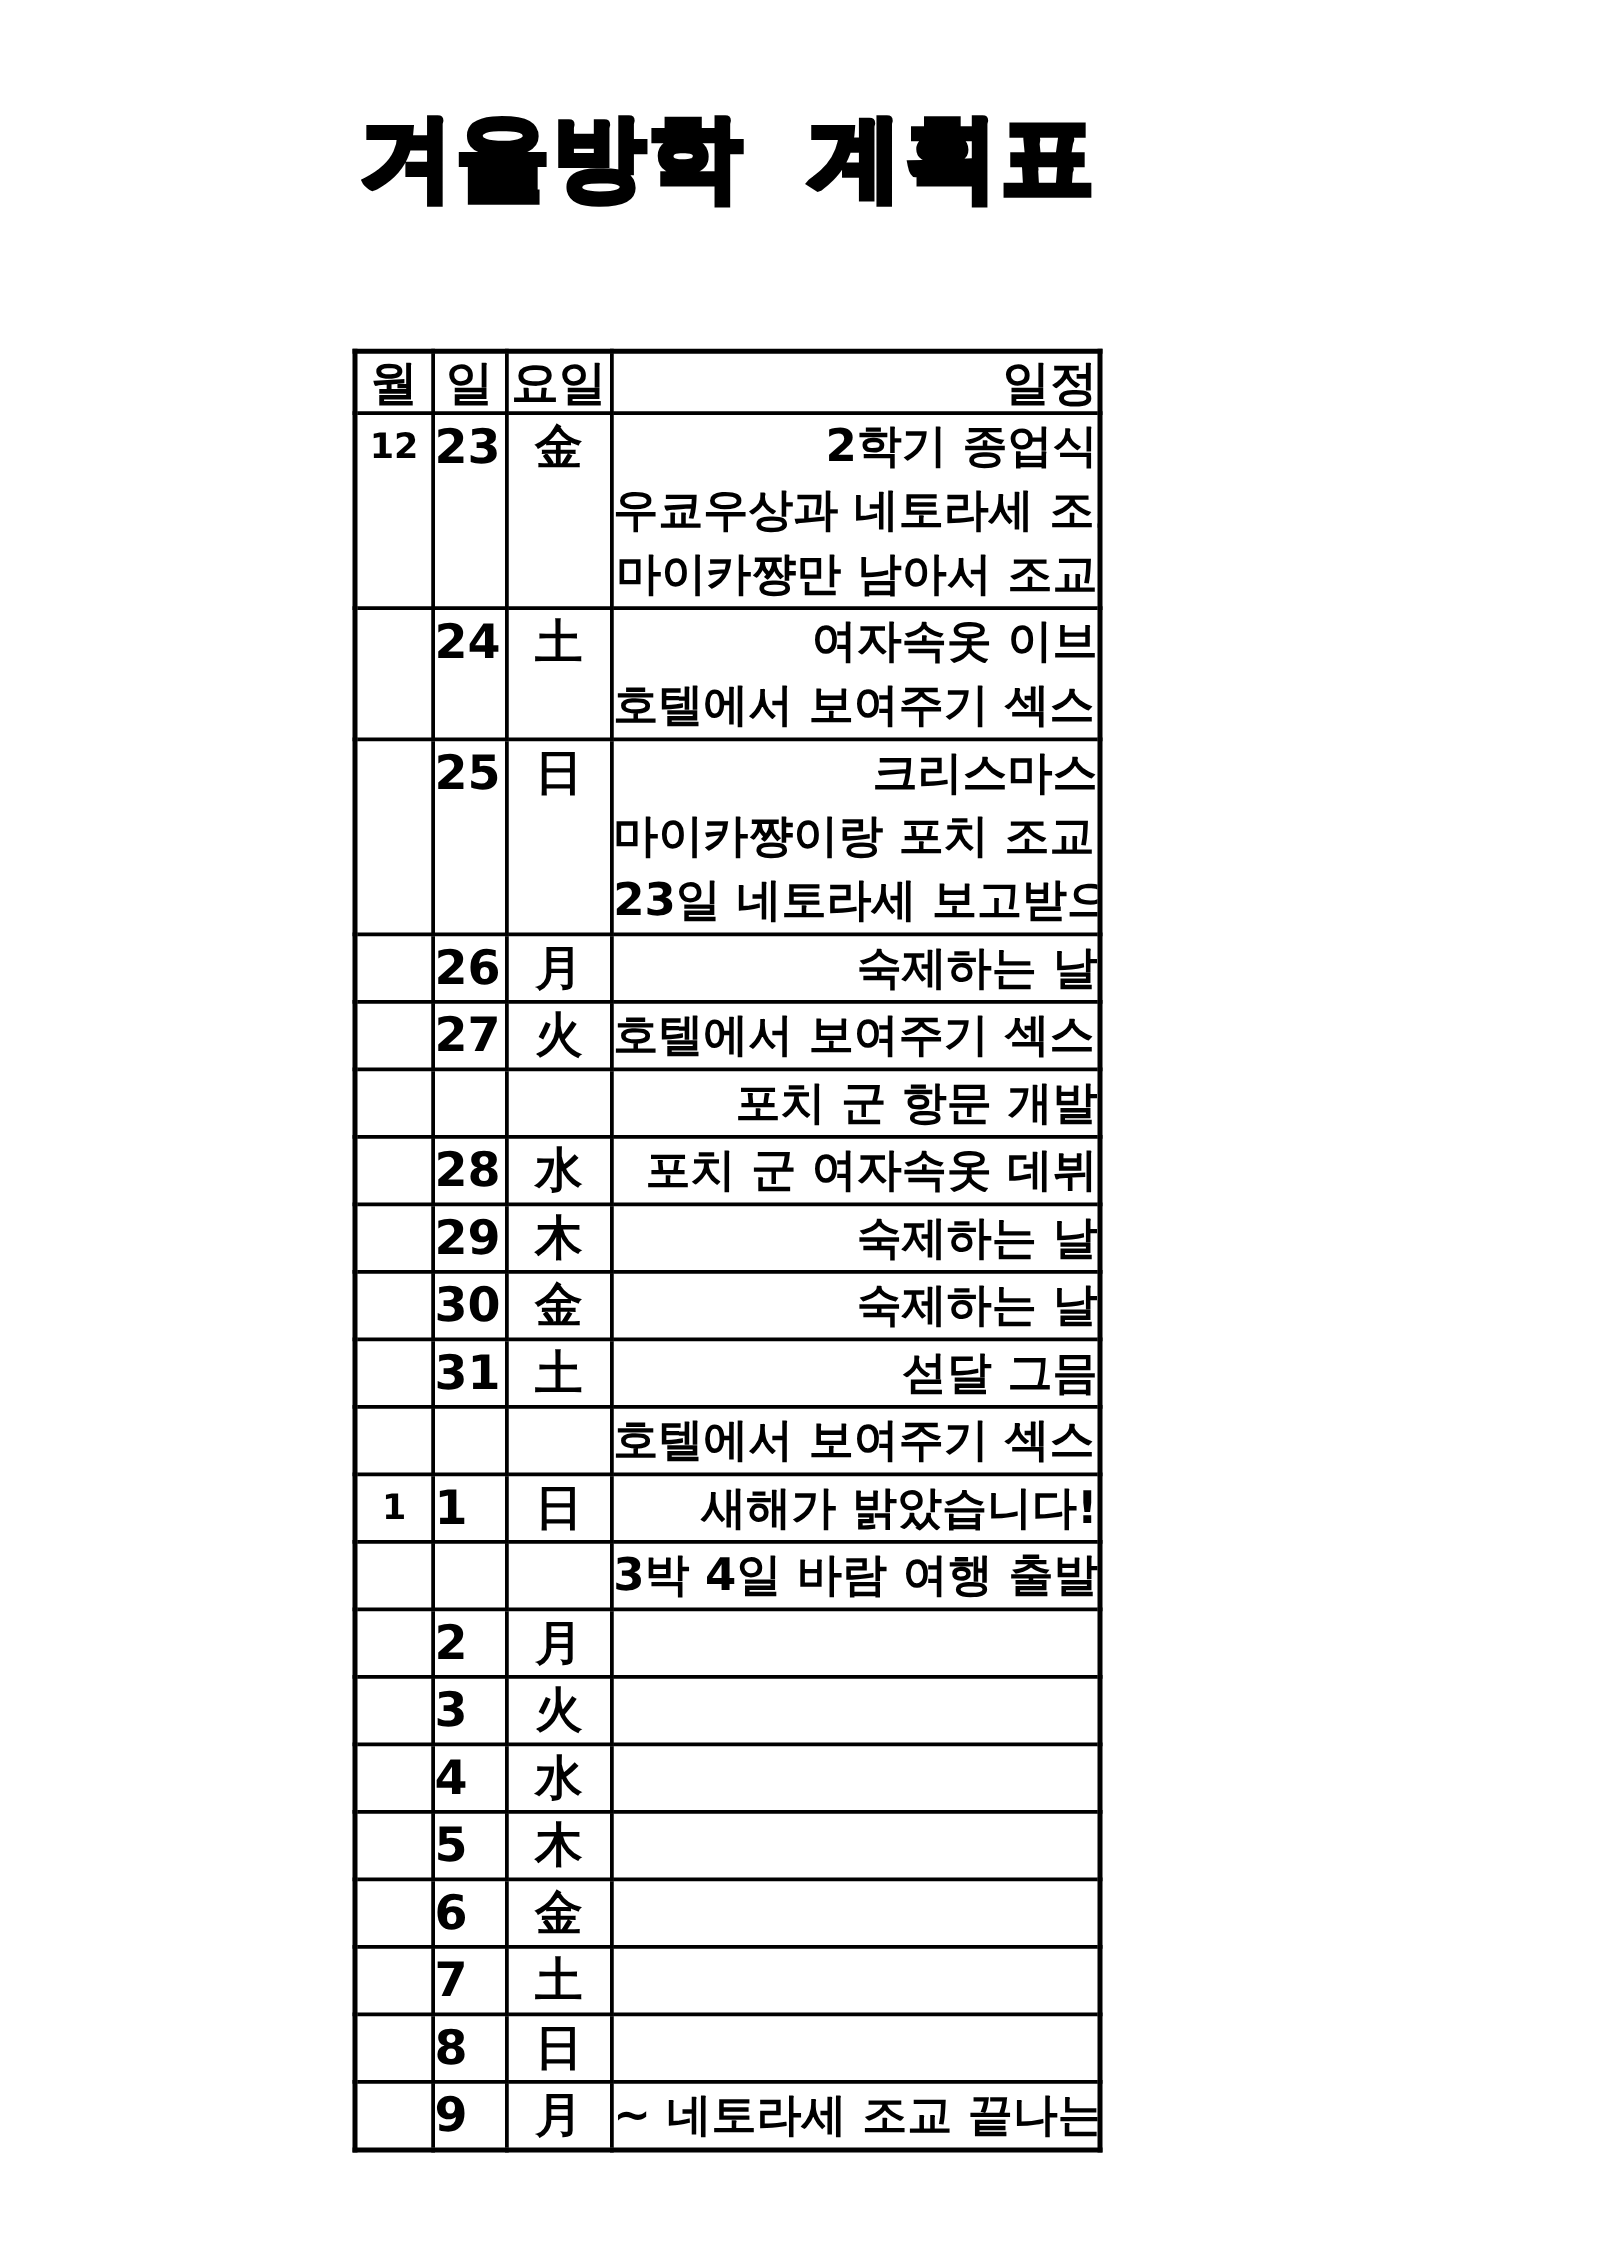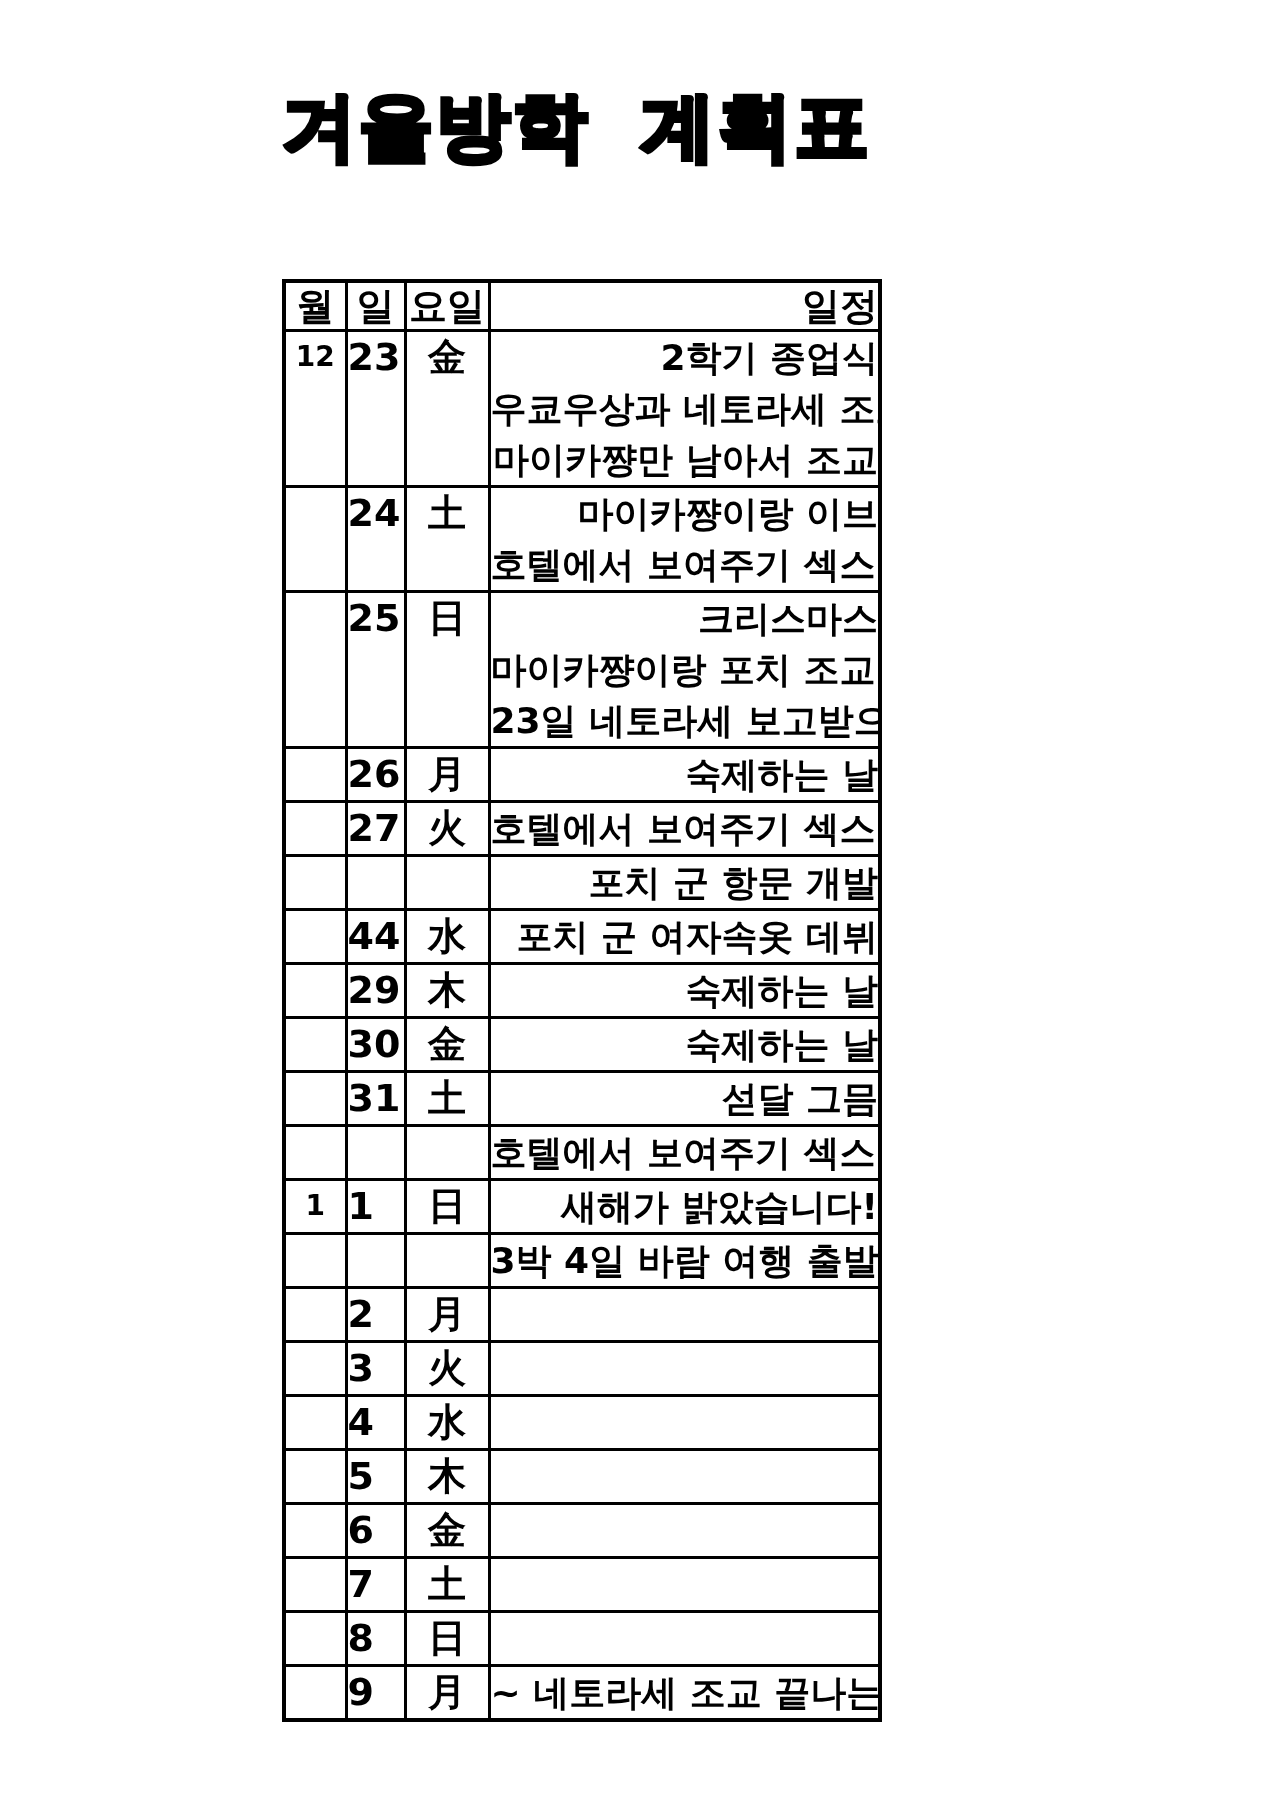--- a/index.html
+++ b/index.html
@@ -11,21 +11,21 @@
   .sheet {
     position: relative;
     width: 1280px;
     height: 1807px;
     background: #ffffff;
     overflow: hidden;
   }
   .title-wrap {
     width: 596px;
     margin: 84px 16px 0 282px;
-    text-align: left;
+    text-align: right;
   }
   .page-title {
     display: inline-block;
     font-size: 74px;
     font-weight: 800;
     color: #000000;
     -webkit-text-stroke: 5px #000000;
     paint-order: stroke fill;
     letter-spacing: 3px;
     word-spacing: 22px;
@@ -123,21 +123,21 @@
             <div class="line">2학기 종업식</div>
             <div class="line">우쿄우상과 네토라세 조교 계약</div>
             <div class="line">마이카쨩만 남아서 조교</div>
           </td>
   </tr>
         <tr>
     <td class="c-month"></td>
     <td class="c-day">24</td>
     <td class="c-weekday">土</td>
     <td class="c-schedule">
-            <div class="line">마이카쨩이랑 이브</div>
+            <div class="line">여자속옷 이브</div>
             <div class="line">호텔에서 보여주기 섹스 1</div>
           </td>
   </tr>
         <tr>
     <td class="c-month"></td>
     <td class="c-day">25</td>
     <td class="c-weekday">日</td>
     <td class="c-schedule">
             <div class="line">크리스마스</div>
             <div class="line">마이카쨩이랑 포치 조교 데이</div>
@@ -163,21 +163,21 @@
         <tr>
     <td class="c-month"></td>
     <td class="c-day"></td>
     <td class="c-weekday"></td>
     <td class="c-schedule">
             <div class="line">포치 군 항문 개발</div>
           </td>
   </tr>
         <tr>
     <td class="c-month"></td>
-    <td class="c-day">44</td>
+    <td class="c-day">28</td>
     <td class="c-weekday">水</td>
     <td class="c-schedule">
             <div class="line">포치 군 여자속옷 데뷔</div>
           </td>
   </tr>
         <tr>
     <td class="c-month"></td>
     <td class="c-day">29</td>
     <td class="c-weekday">木</td>
     <td class="c-schedule">

